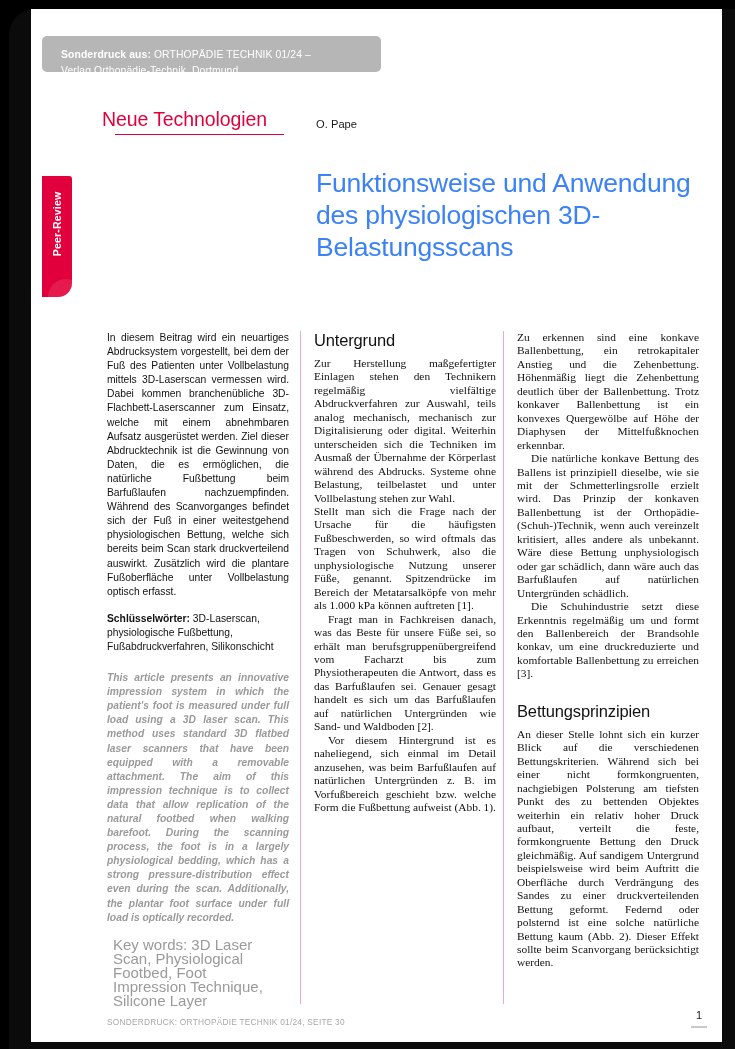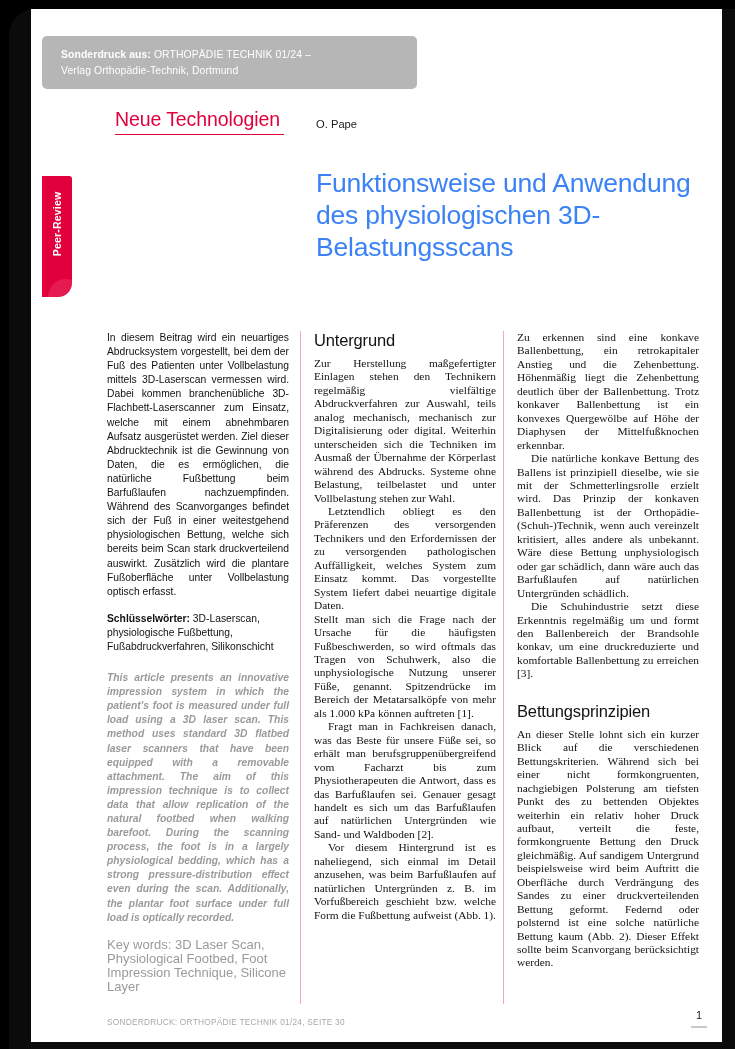--- a/index.html
+++ b/index.html
@@ -40,42 +40,41 @@
     background: #ffffff;
     overflow: hidden;
   }
 
   
   #masthead {
     position: absolute;
     left: 11px;
     top: 27px;
     width: 339px;
-    height: 53px;
+    height: 36px;
     background: #b6b6b6;
     border-radius: 5px;
     color: #ffffff;
-    padding-left: 36px;
   }
   #masthead .mh-text {
     position: absolute;
     left: 19px;
     top: 11px;
     width: 305px;
     font-size: 10.4px;
     line-height: 15.5px;
     letter-spacing: 0.1px;
     color: #ffffff;
   }
   #masthead .mh-strong { font-weight: bold; }
 
   
   #rubric {
     position: absolute;
-    left: 84px;
+    left: 71px;
     top: 99px;
     font-size: 19.5px;
     color: #e2003c;
     letter-spacing: -0.1px;
     text-align: right;
   }
   #rubric-rule {
     position: absolute;
     left: 84px;
     top: 125px;
@@ -188,24 +187,24 @@
   .abstract-en {
     font-size: 10.3px;
     line-height: 14.1px;
     font-weight: bold;
     color: #9a9a9a;
     text-align: justify;
     margin: 0 0 13px 0;
     font-style: italic;
   }
   .keywords-en {
-    font-size: 13px;
+    font-size: 15px;
     line-height: 14.1px;
     color: #9a9a9a;
-    margin: 0;
+    margin: 6px;
   }
 
   
   h2.sec {
     font-family: "Liberation Sans", sans-serif;
     font-size: 16.5px;
     font-weight: normal;
     color: #121212;
     margin: 0 0 7px 0;
     letter-spacing: -0.15px;
@@ -282,21 +281,20 @@
       <div class="col" id="col1">
         <p class="abstract-de">In diesem Beitrag wird ein neuartiges Abdrucksystem vorgestellt, bei dem der Fuß des Patienten unter Vollbelastung mittels 3D-Laserscan vermessen wird. Dabei kommen branchenübliche 3D-Flachbett-Laserscanner zum Einsatz, welche mit einem abnehmbaren Aufsatz ausgerüstet werden. Ziel dieser Abdrucktechnik ist die Gewinnung von Daten, die es ermöglichen, die natürliche Fußbettung beim Barfußlaufen nachzuempfinden. Während des Scanvorganges befindet sich der Fuß in einer weitestgehend physiologischen Bettung, welche sich bereits beim Scan stark druckverteilend auswirkt. Zusätzlich wird die plantare Fußoberfläche unter Vollbelastung optisch erfasst.</p>
         <p class="keywords-de"><span class="kw-label">Schlüsselwörter:</span><span> 3D-Laserscan, physiologische Fußbettung, Fußabdruckverfahren, Silikonschicht</span></p>
         <p class="abstract-en">This article presents an innovative impression system in which the patient's foot is measured under full load using a 3D laser scan. This method uses standard 3D flatbed laser scanners that have been equipped with a removable attachment. The aim of this impression technique is to collect data that allow replication of the natural footbed when walking barefoot. During the scanning process, the foot is in a largely physiological bedding, which has a strong pressure-distribution effect even during the scan. Additionally, the plantar foot surface under full load is optically recorded.</p>
         <p class="keywords-en">Key words: 3D Laser Scan, Physiological Footbed, Foot Impression Technique, Silicone Layer</p>
       </div>
 
       <div class="col" id="col2">
         <h2 class="sec">Untergrund</h2>
         <p class="body">Zur Herstellung maßgefertigter Einlagen stehen den Technikern regelmäßig vielfältige Abdruckverfahren zur Auswahl, teils analog mechanisch, mechanisch zur Digitalisierung oder digital. Weiterhin unterscheiden sich die Techniken im Ausmaß der Übernahme der Körperlast während des Abdrucks. Systeme ohne Belastung, teilbelastet und unter Vollbelastung stehen zur Wahl.</p>
-        <p class="body indent">Letztendlich obliegt es den Präferenzen des versorgenden Technikers und den Erfordernissen der zu versorgenden pathologischen Auffälligkeit, welches System zum Einsatz kommt. Das vorgestellte System liefert dabei neuartige digitale Daten.</p>
         <p class="body">Stellt man sich die Frage nach der Ursache für die häufigsten Fußbeschwerden, so wird oftmals das Tragen von Schuhwerk, also die unphysiologische Nutzung unserer Füße, genannt. Spitzendrücke im Bereich der Metatarsalköpfe von mehr als 1.000 kPa können auftreten [1].</p>
         <p class="body indent">Fragt man in Fachkreisen danach, was das Beste für unsere Füße sei, so erhält man berufsgruppenübergreifend vom Facharzt bis zum Physiotherapeuten die Antwort, dass es das Barfußlaufen sei. Genauer gesagt handelt es sich um das Barfußlaufen auf natürlichen Untergründen wie Sand- und Waldboden [2].</p>
         <p class="body indent">Vor diesem Hintergrund ist es naheliegend, sich einmal im Detail anzusehen, was beim Barfußlaufen auf natürlichen Untergründen z. B. im Vorfußbereich geschieht bzw. welche Form die Fußbettung aufweist (Abb. 1).</p>
       </div>
 
       <div class="col" id="col3">
         <p class="body">Zu erkennen sind eine konkave Ballenbettung, ein retrokapitaler Anstieg und die Zehenbettung. Höhenmäßig liegt die Zehenbettung deutlich über der Ballenbettung. Trotz konkaver Ballenbettung ist ein konvexes Quergewölbe auf Höhe der Diaphysen der Mittelfußknochen erkennbar.</p>
         <p class="body indent">Die natürliche konkave Bettung des Ballens ist prinzipiell dieselbe, wie sie mit der Schmetterlingsrolle erzielt wird. Das Prinzip der konkaven Ballenbettung ist der Orthopädie-(Schuh-)Technik, wenn auch vereinzelt kritisiert, alles andere als unbekannt. Wäre diese Bettung unphysiologisch oder gar schädlich, dann wäre auch das Barfußlaufen auf natürlichen Untergründen schädlich.</p>
         <p class="body indent">Die Schuhindustrie setzt diese Erkenntnis regelmäßig um und formt den Ballenbereich der Brandsohle konkav, um eine druckreduzierte und komfortable Ballenbettung zu erreichen [3].</p>
         <h2 class="sec spaced">Bettungsprinzipien</h2>

